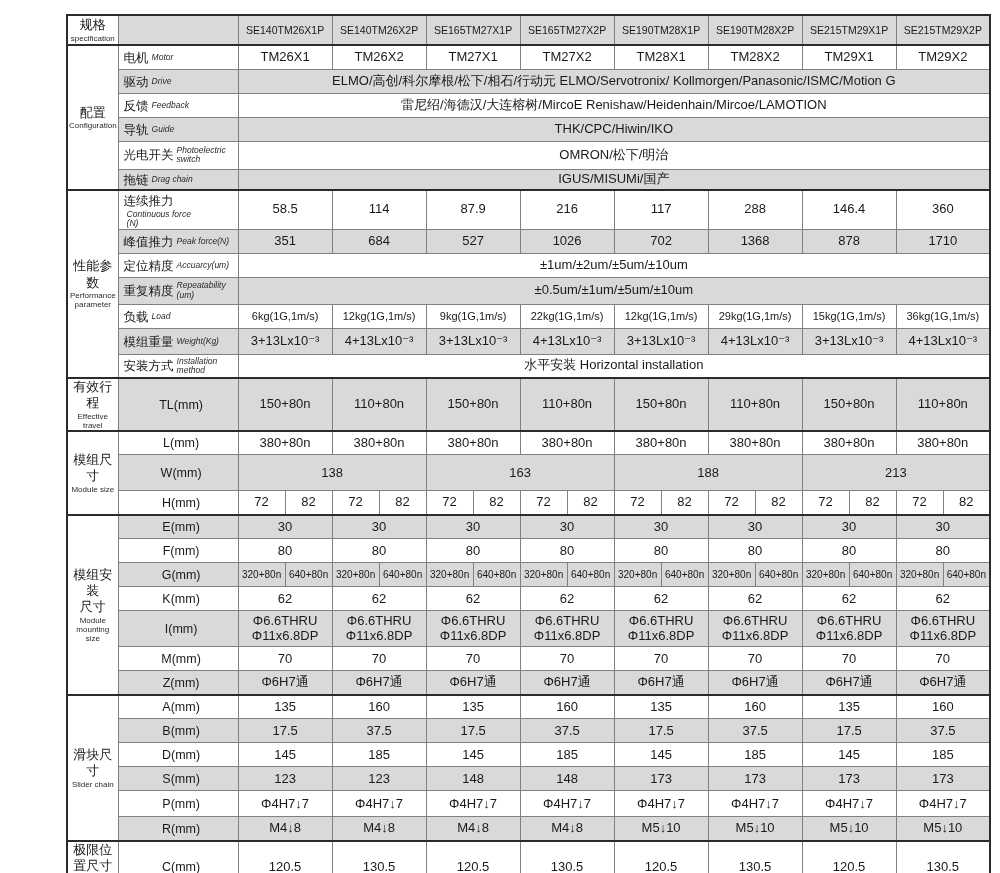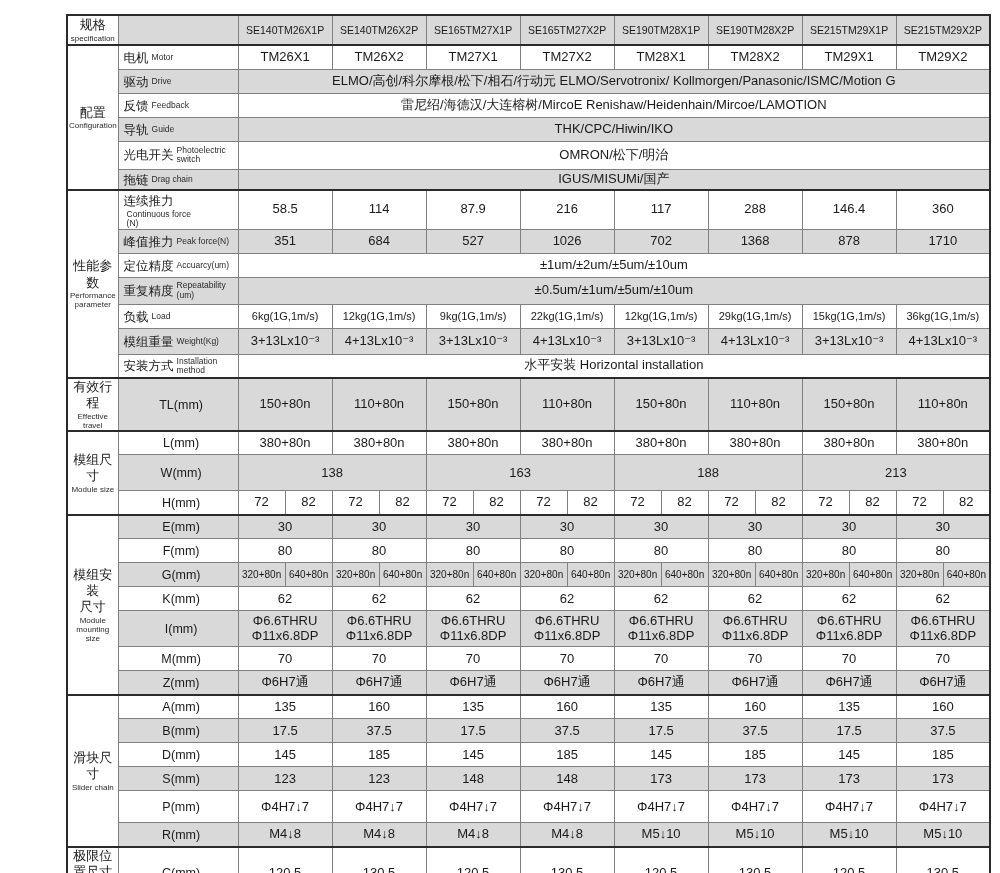--- a/index.html
+++ b/index.html
@@ -13,21 +13,21 @@
   .shade{background:var(--row-shade,#d9d9d9);}
   th.corner{background:#fff;}
   th.grp{background:#fff;padding:0 1px;}
   .g-zh{font-size:13px;line-height:1.25;white-space:pre-line;}
   .g-en{font-size:8px;line-height:1.15;white-space:pre-line;color:#2a2a2a;}
   th.model{font-size:10.5px;}
   td.lab{text-align:left;padding-left:5px;}
   td.lab.code{text-align:center;padding-left:6px;font-size:12.5px;}
   .l-zh{font-size:12.5px;}
   .l-en{font-size:8.5px;line-height:1.1;margin-left:3px;display:inline-block;
-        vertical-align:middle;text-align:left;white-space:pre-line;color:#2a2a2a;}
+        vertical-align:middle;text-align:left;white-space:pre-line;color:#2a2a2a;font-style:italic;}
   td.val{font-size:13px;line-height:1.15;white-space:pre-line;}
   td.val.sm{font-size:11px;}
   td.val.xs{font-size:10px;}
 </style>
 </head>
 <body>
 
 <div class="page">
   <table>
       <colgroup>
@@ -364,21 +364,21 @@
           <td class="lab shade code"><span>S(mm)</span></td>
           <td class="val shade" colspan="2">123</td>
           <td class="val shade" colspan="2">123</td>
           <td class="val shade" colspan="2">148</td>
           <td class="val shade" colspan="2">148</td>
           <td class="val shade" colspan="2">173</td>
           <td class="val shade" colspan="2">173</td>
           <td class="val shade" colspan="2">173</td>
           <td class="val shade" colspan="2">173</td>
         </tr>
-        <tr style="height: 32px;">
+        <tr style="height: 26px;">
           <td class="lab code"><span>P(mm)</span></td>
           <td class="val" colspan="2">Φ4H7↓7</td>
           <td class="val" colspan="2">Φ4H7↓7</td>
           <td class="val" colspan="2">Φ4H7↓7</td>
           <td class="val" colspan="2">Φ4H7↓7</td>
           <td class="val" colspan="2">Φ4H7↓7</td>
           <td class="val" colspan="2">Φ4H7↓7</td>
           <td class="val" colspan="2">Φ4H7↓7</td>
           <td class="val" colspan="2">Φ4H7↓7</td>
         </tr>

